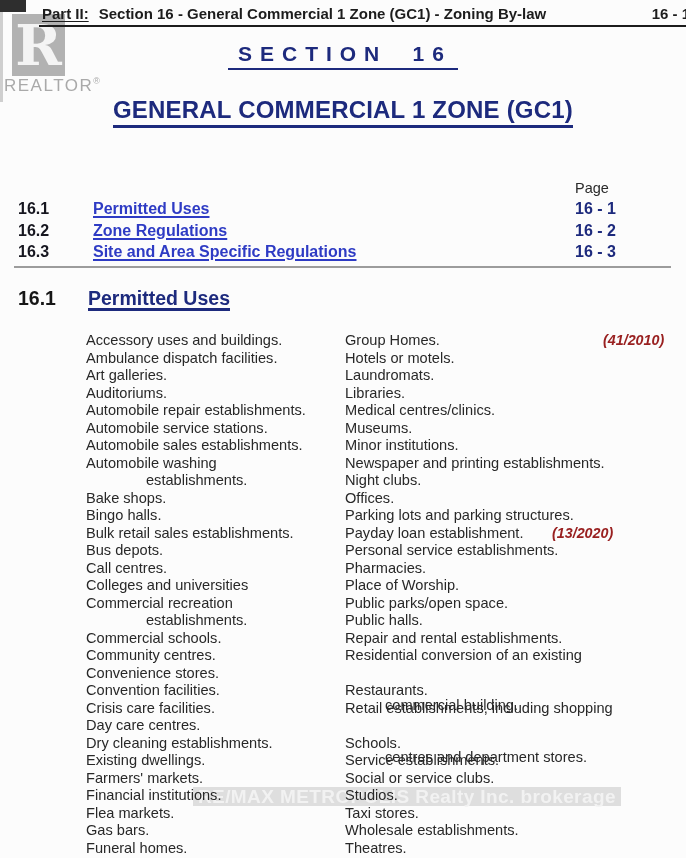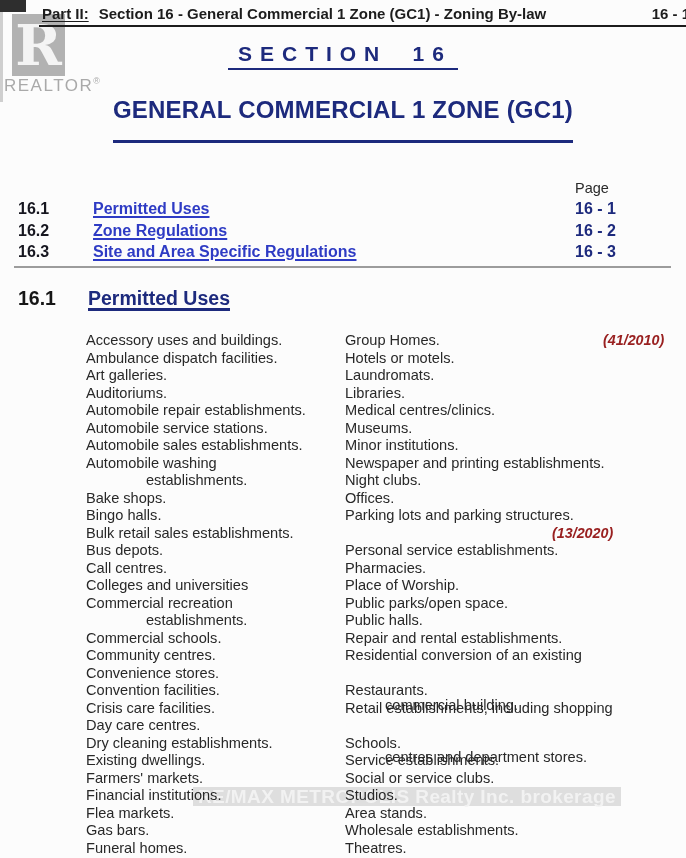--- a/index.html
+++ b/index.html
@@ -37,21 +37,21 @@
   
   .section-title-wrap{position:absolute;top:42px;left:0;width:100%;text-align:center;z-index:2;}
   .section-title{
     display:inline-block;font-size:21px;font-weight:bold;color:#1d2a7d;
     letter-spacing:0.38em;word-spacing:0.55em;
     border-bottom:2.5px solid #1d2a7d;padding:0 6px 2px 10px;
   }
   .zone-title-wrap{position:absolute;top:96px;left:0;width:100%;text-align:center;z-index:2;}
   .zone-title{
     display:inline-block;font-size:24px;font-weight:bold;color:#1d2a7d;
-    border-bottom:3px solid #1d2a7d;padding-bottom:16px;letter-spacing:0.2px;
+    border-bottom:3px solid #1d2a7d;padding-bottom:1px;letter-spacing:0.2px;
   }
 
   
   .toc{position:absolute;top:180px;left:18px;width:650px;z-index:2;}
   .toc-page-header{margin-left:557px;font-size:14.5px;color:#2a2a2a;height:20px;}
   .toc-row{position:relative;display:flex;height:21.5px;font-size:16px;font-weight:bold;}
   .toc-num{width:75px;flex:0 0 75px;color:#16161f;}
   .toc-link{
     color:#2e3bc4;text-decoration:underline;text-decoration-thickness:2px;
     text-underline-offset:2px;cursor:pointer;
@@ -180,20 +180,21 @@
       <div class="use-row row-9">
         <span class="cell-left">Bake shops.</span>
         <span class="cell-right">Offices.</span>
       </div>
       <div class="use-row row-10">
         <span class="cell-left">Bingo halls.</span>
         <span class="cell-right">Parking lots and parking structures.</span>
       </div>
       <div class="use-row row-11">
         <span class="cell-left">Bulk retail sales establishments.</span>
+        <span class="cell-right">Payday loan establishment.</span>
         <span class="annotation">(13/2020)</span>
       </div>
       <div class="use-row row-12">
         <span class="cell-left">Bus depots.</span>
         <span class="cell-right">Personal service establishments.</span>
       </div>
       <div class="use-row row-13">
         <span class="cell-left">Call centres.</span>
         <span class="cell-right">Pharmacies.</span>
       </div>
@@ -244,21 +245,21 @@
       <div class="use-row row-25">
         <span class="cell-left">Farmers' markets.</span>
         <span class="cell-right">Social or service clubs.</span>
       </div>
       <div class="use-row row-26">
         <span class="cell-left">Financial institutions.</span>
         <span class="cell-right">Studios.</span>
       </div>
       <div class="use-row row-27">
         <span class="cell-left">Flea markets.</span>
-        <span class="cell-right">Area stands.</span>
+        <span class="cell-right">Taxi stores.</span>
       </div>
       <div class="use-row row-29">
         <span class="cell-left">Gas bars.</span>
         <span class="cell-right">Wholesale establishments.</span>
       </div>
       <div class="use-row row-28">
         <span class="cell-left">Funeral homes.</span>
         <span class="cell-right">Theatres.</span>
       </div>
     </div>

